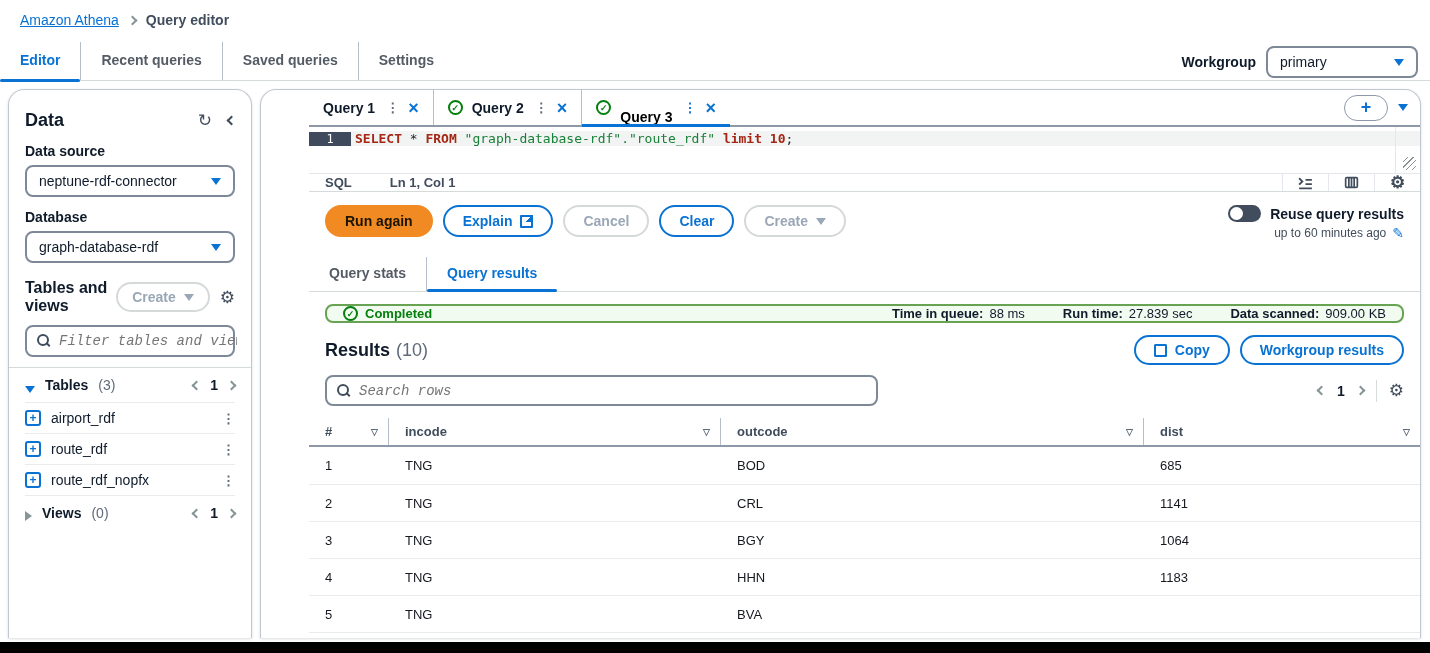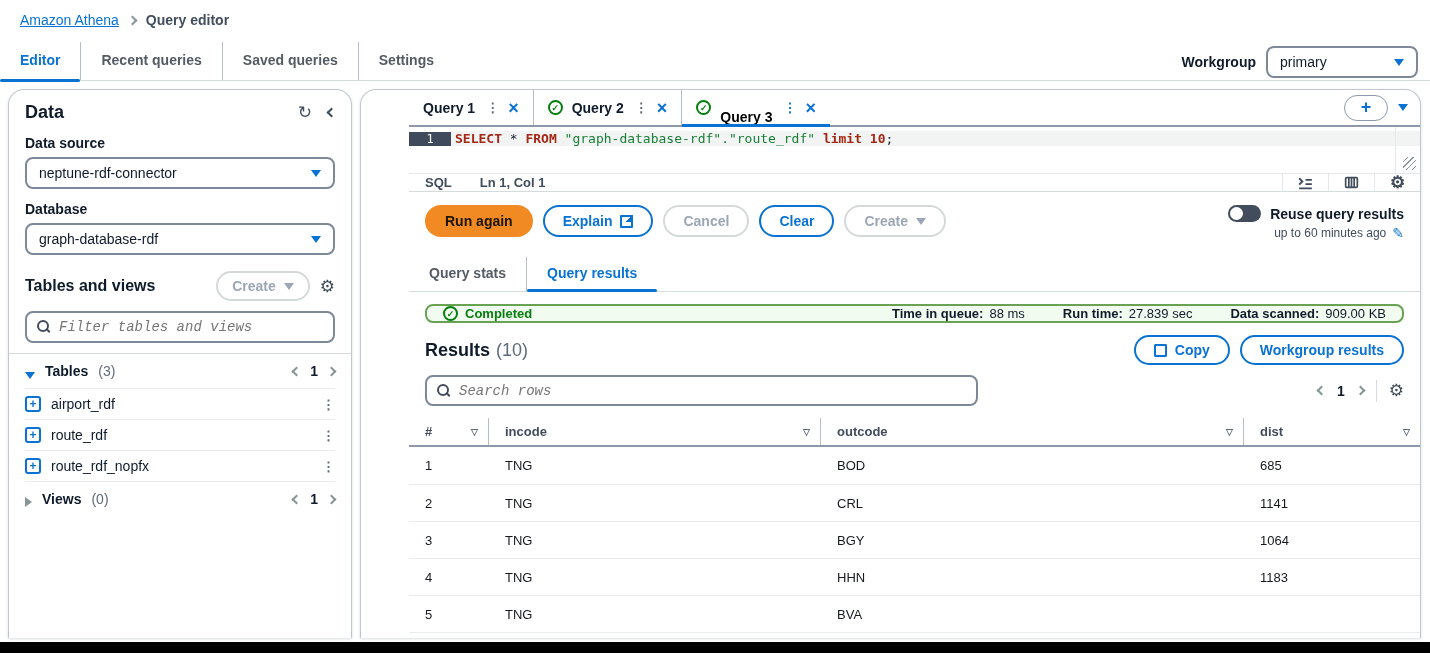--- a/index.html
+++ b/index.html
@@ -28,21 +28,21 @@
 
   .chev { display:inline-block; width:7px; height:7px; border-left:2px solid #879596; border-bottom:2px solid #879596; }
   .chev.left { transform:rotate(45deg); }
   .chev.right { transform:rotate(225deg); }
   .chev.dark { border-color:#414d5c; }
 
   
   .content { display:flex; gap:8px; padding:8px 9px 0 8px; height:557px; }
   .panel { background:#fff; border:1px solid #c0c7d0; border-bottom:none; border-radius:16px 16px 0 0;
     box-shadow:0 1px 3px rgba(0,28,36,.15);padding-left:48px; }
-  .sidebar { width:344px; flex:none; padding:12px 16px 0 16px; }
+  .sidebar { width:244px; flex:none; padding:20px 16px 0 16px; }
   .main { flex:1; display:flex; flex-direction:column; overflow:hidden; }
 
   
   .side-head { display:flex; align-items:center; justify-content:space-between; }
   .side-head h2 { font-size:18px; font-weight:800; }
   .side-head .icons { display:flex; align-items:center; gap:16px; color:#414d5c; }
   .refresh { font-size:17px; color:#414d5c; cursor:pointer; }
   .field-label { font-weight:700; font-size:14px; margin:12px 0 6px; }
   .tv-head { display:flex; align-items:center; justify-content:space-between; margin:16px 0 10px; }
   .tv-head h3 { font-size:16px; font-weight:800; }
@@ -94,21 +94,21 @@
   .tok-kw { color:#a52714; font-weight:700; }
   .tok-str { color:#188038; }
   .tok-num { color:#a52714; font-weight:700; }
   .tok-plain { color:#24292f; }
   .editor .vline { position:absolute; top:0; bottom:0; right:24px; width:1px; background:#e4e7eb; }
   .resize-handle { position:absolute; right:4px; bottom:3px; width:13px; height:13px;
     background:repeating-linear-gradient(135deg, transparent 0 3px, #879596 3px 4px); cursor:nwse-resize; }
 
   .statusbar { display:flex; align-items:center; height:34px; border-top:1px solid #e4e7eb; border-bottom:1px solid #d5dbdb;
     padding-left:16px; font-size:13px; font-weight:700; color:#414d5c; }
-  .statusbar .cursorpos { margin-left:28px; }
+  .statusbar .cursorpos { margin-left:38px; }
   .statusbar .right { margin-left:auto; display:flex; align-items:stretch; height:100%; }
   .sb-icon { display:flex; align-items:center; justify-content:center; width:46px; border-left:1px solid #e4e7eb; cursor:pointer; color:#414d5c; }
   .gear { font-size:17px; color:#414d5c; cursor:pointer; line-height:1; }
 
   
   .actions { display:flex; align-items:flex-start; gap:10px; padding:13px 16px 12px; }
   .reuse { margin-left:auto; text-align:right; }
   .reuse .row1 { display:flex; align-items:center; gap:9px; justify-content:flex-end; font-weight:700; }
   .toggle { width:33px; height:17px; border-radius:9px; background:#414d5c; position:relative; cursor:pointer; flex:none; }
   .toggle::after { content:''; position:absolute; width:13px; height:13px; border-radius:50%; background:#fff; left:2px; top:2px; }

